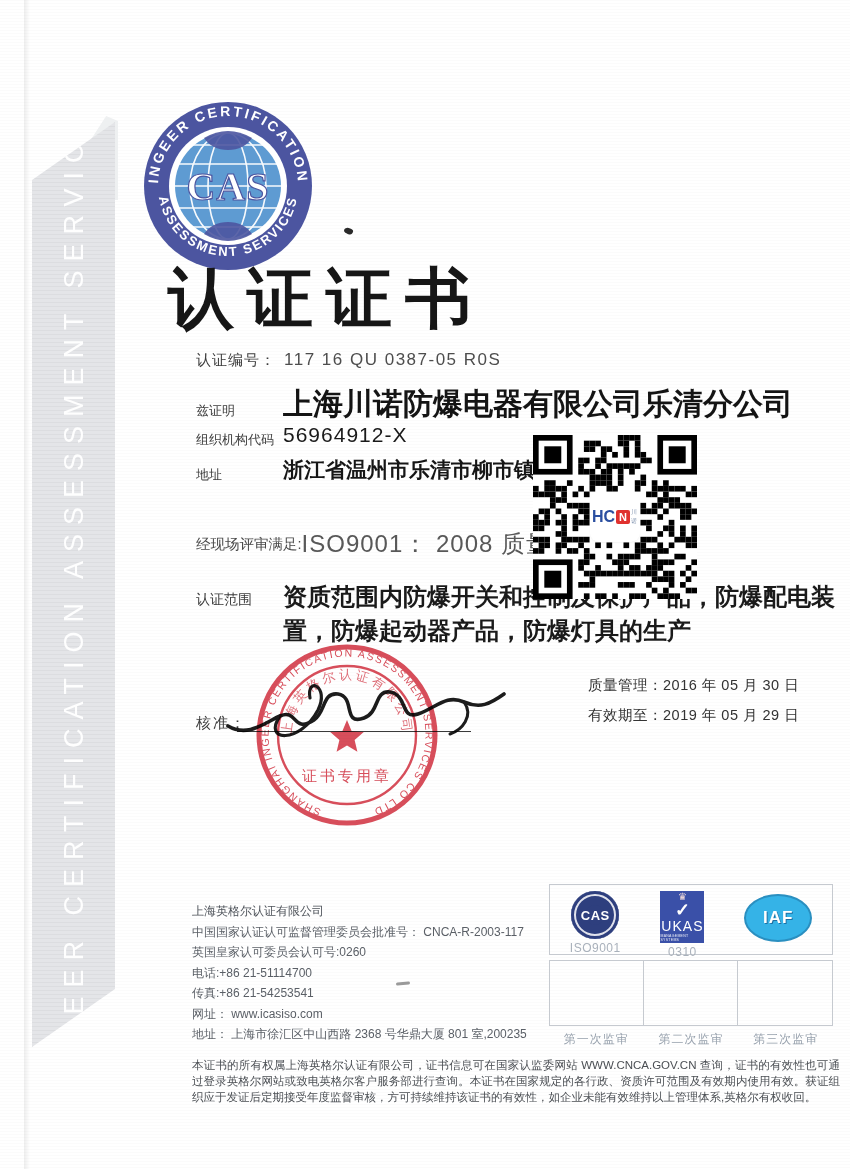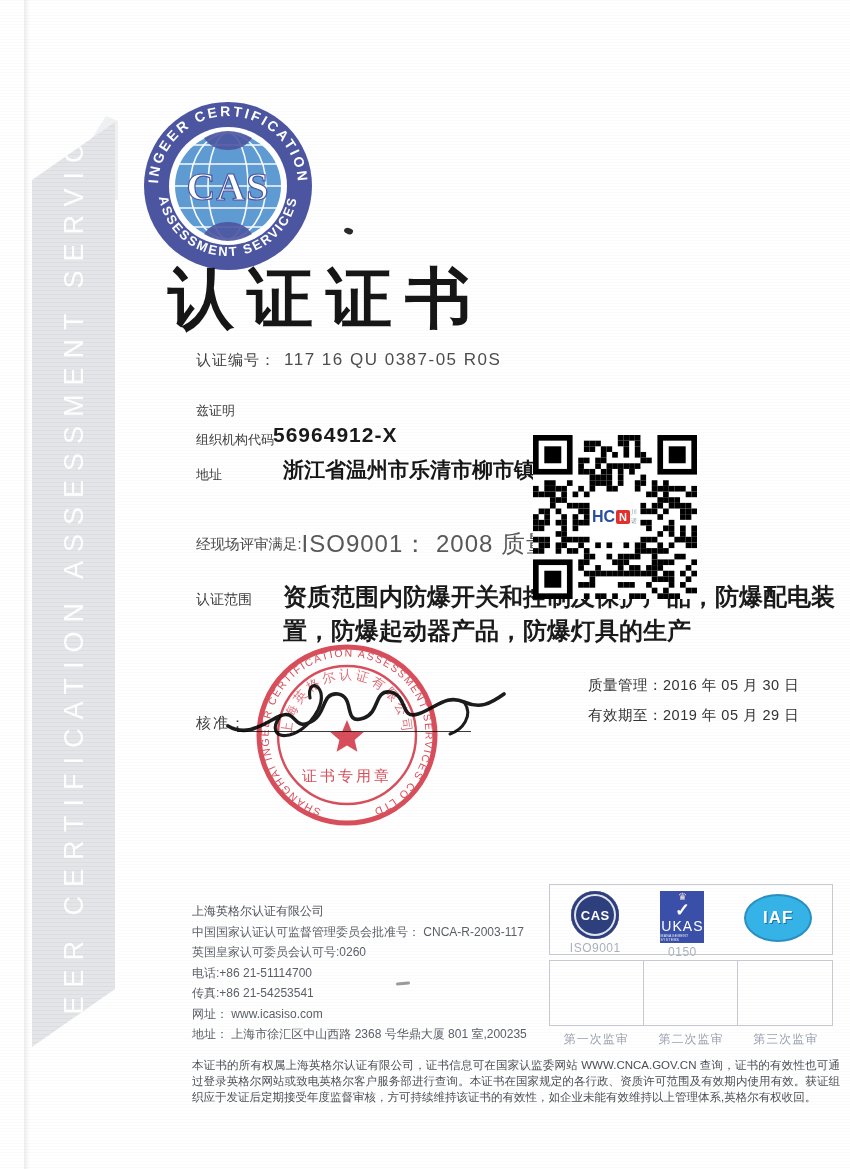--- a/index.html
+++ b/index.html
@@ -21,21 +21,21 @@
   
   .cert-title{position:absolute;left:168px;top:254px;font-size:66px;font-weight:800;color:#161616;
         letter-spacing:13px;font-family:"Liberation Sans",sans-serif;}
   .row-label{position:absolute;color:#3c3c3c;}
   .cert-no{position:absolute;left:196px;top:350px;font-size:15px;color:#3c3c3c;letter-spacing:1px;}
   .cert-no .val{font-size:17px;color:#4d4d4d;letter-spacing:1.5px;margin-left:8px;}
   .company{position:absolute;left:283px;top:384px;font-size:30px;font-weight:700;color:#141414;
         font-family:"Liberation Serif",serif;white-space:nowrap;}
   .lbl-certify{left:196px;top:402px;font-size:13px;}
   .lbl-orgcode{left:196px;top:431px;font-size:13px;}
-  .org-code{position:absolute;left:273px;top:423px;font-size:21px;font-weight:700;color:#1a1a1a;letter-spacing:1px;text-align:right;}
+  .org-code{position:absolute;left:283px;top:423px;font-size:21px;font-weight:400;color:#1a1a1a;letter-spacing:1px;text-align:right;}
   .lbl-addr{left:196px;top:466px;font-size:13px;}
   .addr-val{position:absolute;left:283px;top:456px;font-size:21px;font-weight:700;color:#161616;
         font-family:"Liberation Serif",serif;white-space:nowrap;}
   .std-row{position:absolute;left:196px;top:528px;white-space:nowrap;}
   .std-row .lbl{font-size:14.5px;color:#4a4a4a;vertical-align:middle;}
   .std-row .val{font-size:24px;color:#585858;letter-spacing:1px;vertical-align:middle;}
   .lbl-scope{left:196px;top:591px;font-size:14px;}
   .scope-val{position:absolute;left:283px;top:580px;width:552px;font-size:24px;font-weight:700;
         color:#1a1a1a;line-height:34px;font-family:"Liberation Serif",serif;}
   
@@ -126,20 +126,21 @@
 
   <div class="artifact1"></div>
 
   <div class="cert-title">认证证书</div>
 
   <div class="cert-no">
     <span>认证编号：</span><span class="val">117 16 QU 0387-05 R0S</span>
   </div>
 
   <div class="row-label lbl-certify">兹证明</div>
+  <div class="company">上海川诺防爆电器有限公司乐清分公司</div>
 
   <div class="row-label lbl-orgcode">组织机构代码</div>
   <div class="org-code">56964912-X</div>
 
   <div class="row-label lbl-addr">地址</div>
   <div class="addr-val">浙江省温州市乐清市柳市镇</div>
 
   <div class="std-row">
     <span class="lbl">经现场评审满足:</span><span class="val">ISO9001： 2008 质量管理</span>
   </div>
@@ -490,21 +491,21 @@
       </div>
       <div class="cap">ISO9001</div>
     </div>
     <div class="mark">
       <div class="ukas-mini">
         <span class="crown">♛</span>
         <span class="check">✓</span>
         <span class="t">UKAS</span>
         <span class="s">MANAGEMENT SYSTEMS</span>
       </div>
-      <div class="cap">0150</div>
+      <div class="cap">0310</div>
     </div>
     <div class="mark">
       <div class="iaf-mini">
         <span>IAF</span>
       </div>
     </div>
   </div>
 
   <div class="audit-table">
     <div class="cell"></div>

